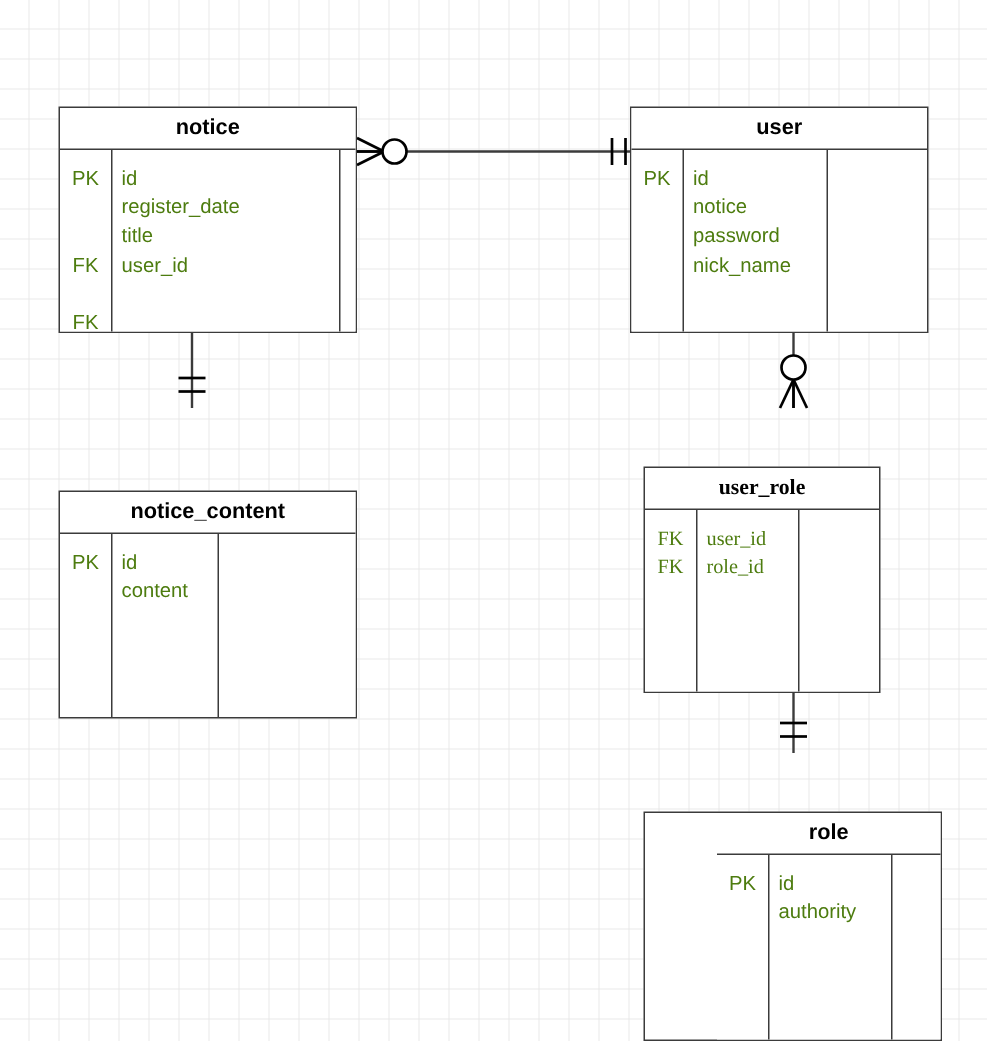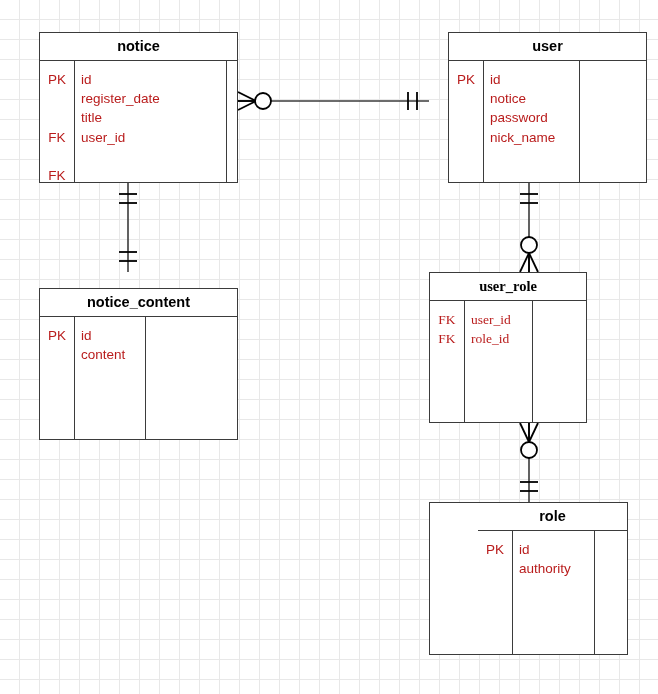--- a/index.html
+++ b/index.html
@@ -30,20 +30,21 @@
     top: 0;
     width: 658px;
     height: 694px;
     pointer-events: none;
   }
   .entity {
     position: absolute;
     box-sizing: border-box;
     border: 1.6px solid #3b3b3b;
     background: #ffffff;
+    margin-top: 39px;
   }
   .ent-title {
     box-sizing: border-box;
     height: 28px;
     line-height: 27px;
     text-align: center;
     font-weight: bold;
     font-size: 14.5px;
     color: #000000;
     border-bottom: 1.6px solid #3b3b3b;
@@ -69,21 +70,21 @@
     padding: 9px 0 0 6px;
     flex: 0 0 auto;
   }
   .col-extra {
     box-sizing: border-box;
     flex: 1 1 auto;
   }
   .kcell, .fcell {
     font-size: 13.5px;
     line-height: 19.2px;
-    color: #b91c1c;
+    color: #4d7c0f;
     height: 19.2px;
     white-space: nowrap;
   }
   .kcell {
     text-align: center;
   }
   .kcell.blank {
     color: transparent;
   }
 </style>
@@ -166,21 +167,21 @@
       <div class="col-name" style="width: 152px;">
         <div class="fcell">id</div>
         <div class="fcell">register_date</div>
         <div class="fcell">title</div>
         <div class="fcell">user_id</div>
       </div>
       <div class="col-extra"></div>
     </div>
   </div>
 
-  <div class="entity" id="ent-user" style="left: 448px; top: 32px; width: 199px; height: 151px;">
+  <div class="entity" id="ent-user" style="left: 420px; top: 32px; width: 199px; height: 151px;">
     <div class="ent-title">user</div>
     <div class="ent-body">
       <div class="col-key" style="width: 35px;">
         <div class="kcell">PK</div>
         <div class="kcell blank"></div>
         <div class="kcell blank"></div>
         <div class="kcell blank"></div>
       </div>
       <div class="col-name" style="width: 96px;">
         <div class="fcell">id</div>

